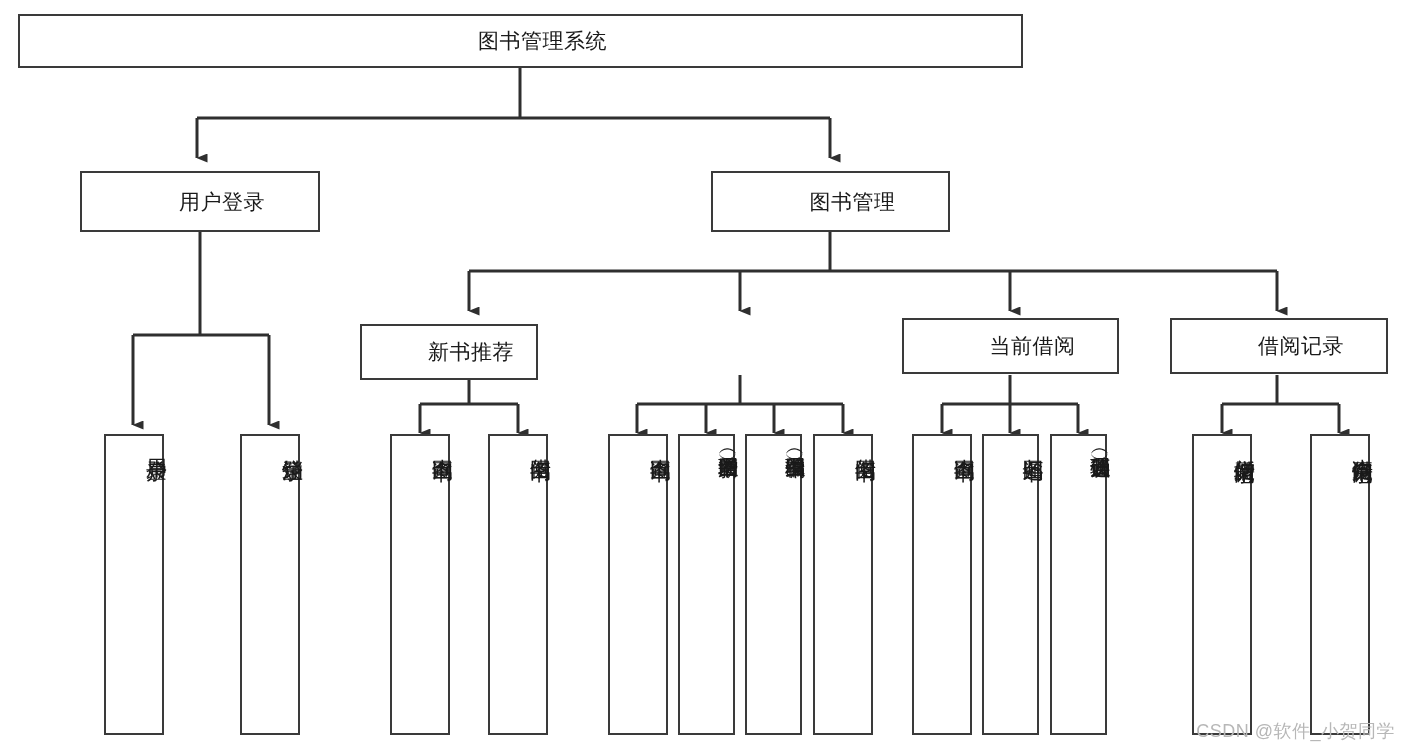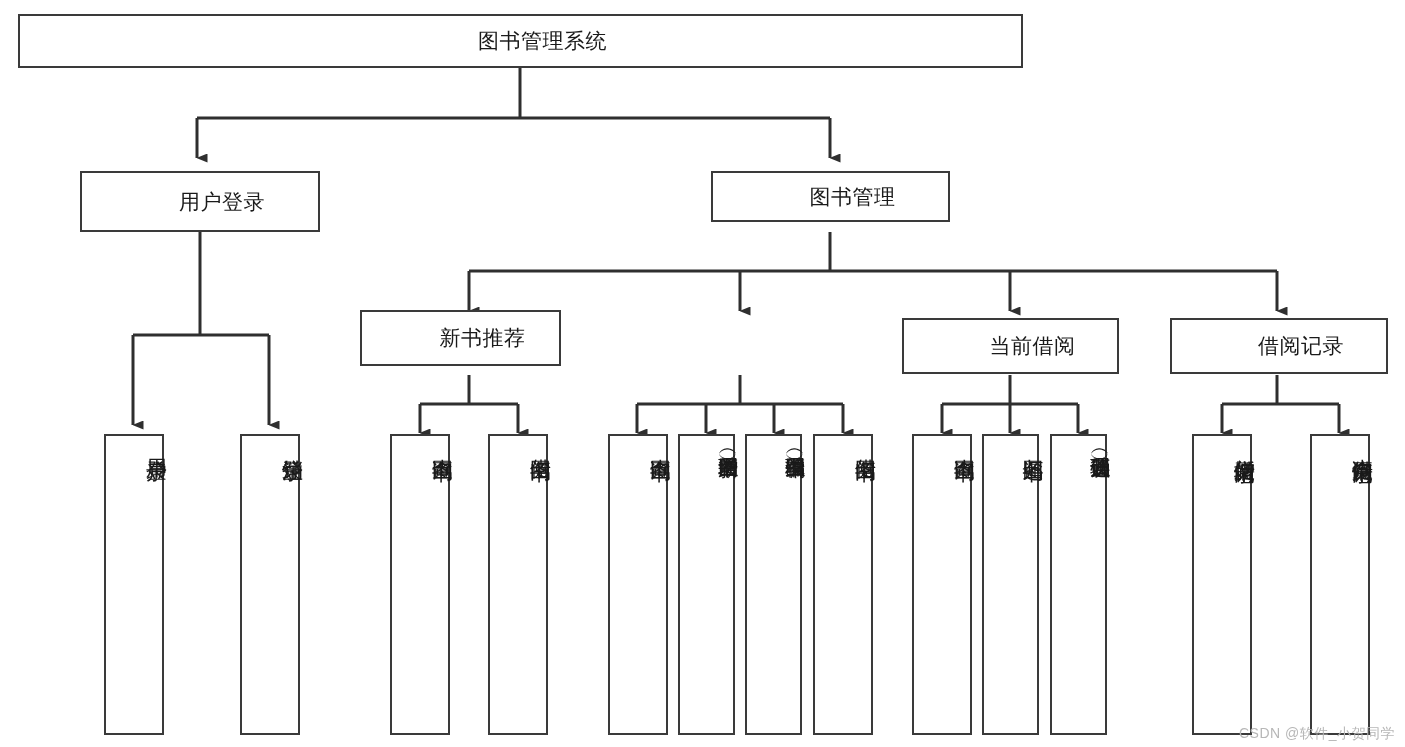--- a/index.html
+++ b/index.html
@@ -55,21 +55,21 @@
   }
   .vlabel-tall {
     font-size: 20px;
     line-height: 1.12;
     letter-spacing: 0px;
   }
   .watermark {
     position: absolute;
     right: 10px;
     bottom: 4px;
-    font-size: 14px;
+    font-size: 18px;
     color: #b7b7b7;
     white-space: nowrap;
     letter-spacing: 0.5px;
   }
 </style>
 </head>
 <body>
 
 <div id="canvas">
 
@@ -124,25 +124,25 @@
   </svg>
 
   <div class="node node-h" style="left:18px; top:14px; width:1005px; height:54px;">
     <span>图书管理系统</span>
   </div>
 
   <div class="node node-h" style="left:80px; top:171px; width:240px; height:61px;">
     <span>用户登录</span>
   </div>
 
-  <div class="node node-h" style="left:711px; top:171px; width:239px; height:51px;justify-content:center;">
+  <div class="node node-h" style="left:711px; top:171px; width:239px; height:61px;justify-content:center;">
     <span>图书管理</span>
   </div>
 
-  <div class="node node-h" style="left:360px; top:310px; width:201px; height:56px;justify-content:center;">
+  <div class="node node-h" style="left:360px; top:324px; width:178px; height:56px;justify-content:center;">
     <span>新书推荐</span>
   </div>
 
 
   <div class="node node-h" style="left:1170px; top:318px; width:218px; height:56px;">
     <span>借阅记录</span>
   </div>
 
   <div class="node node-h" style="left:902px; top:318px; width:217px; height:56px;">
     <span>当前借阅</span>

